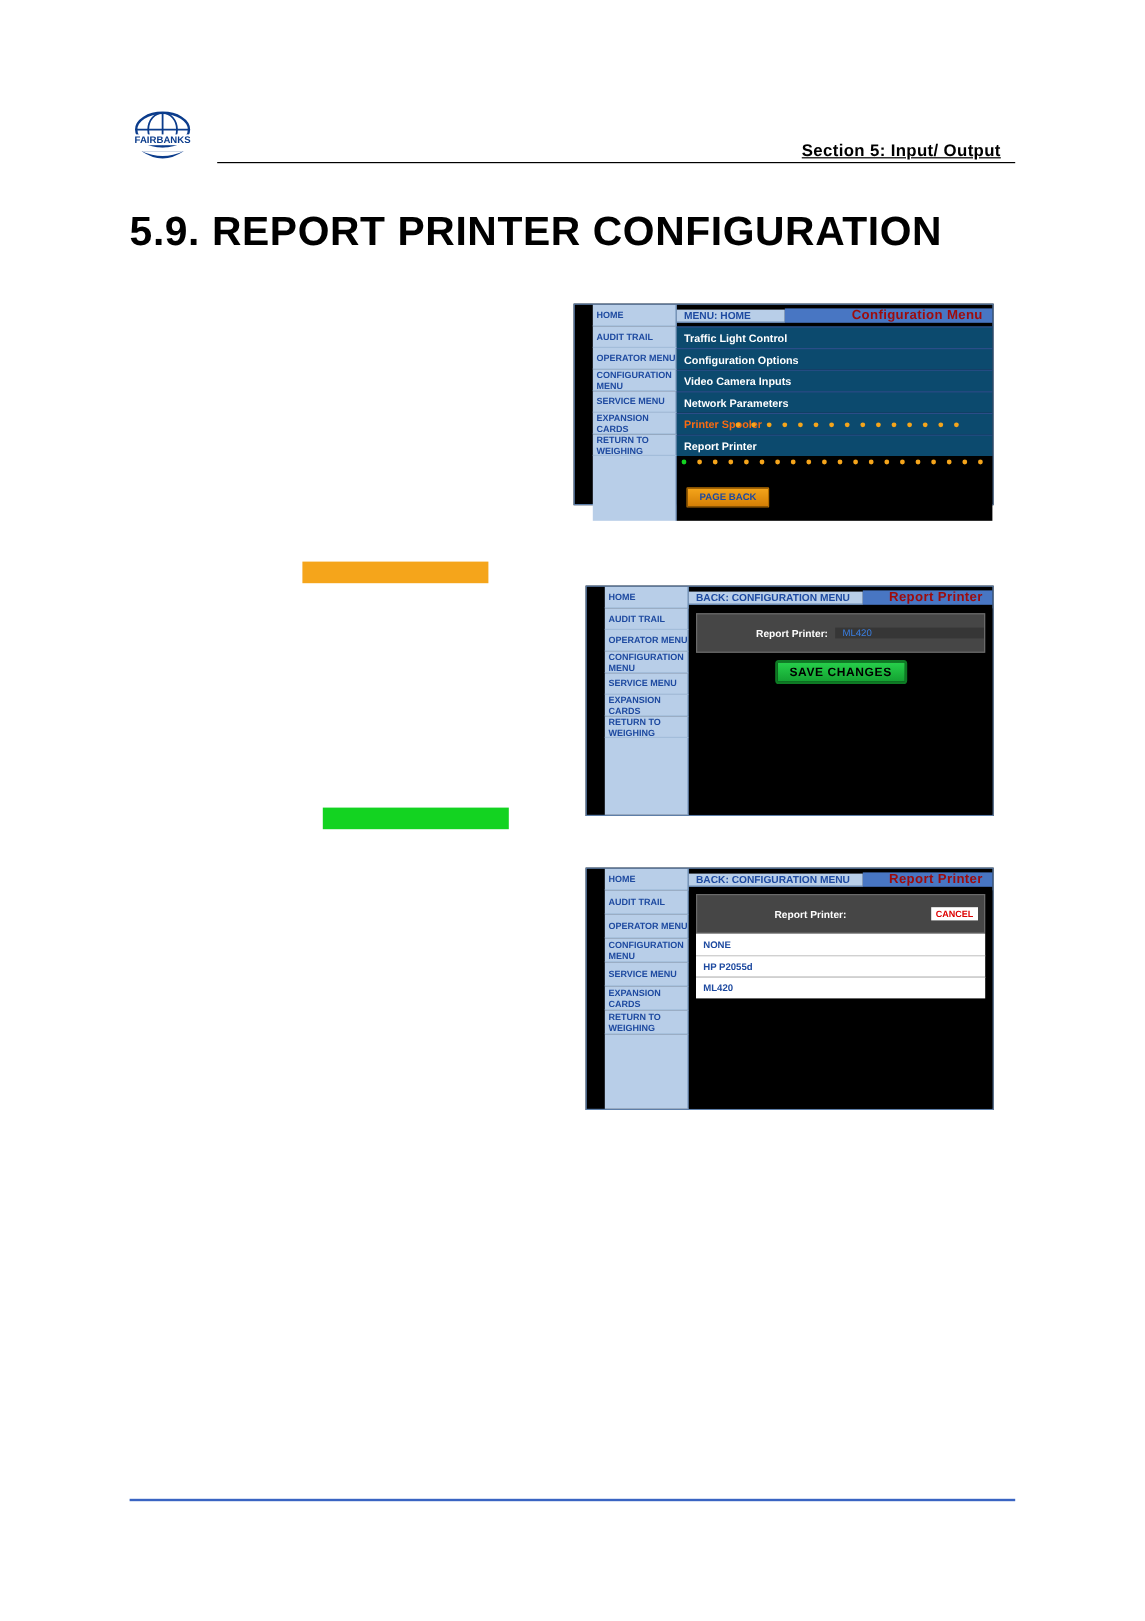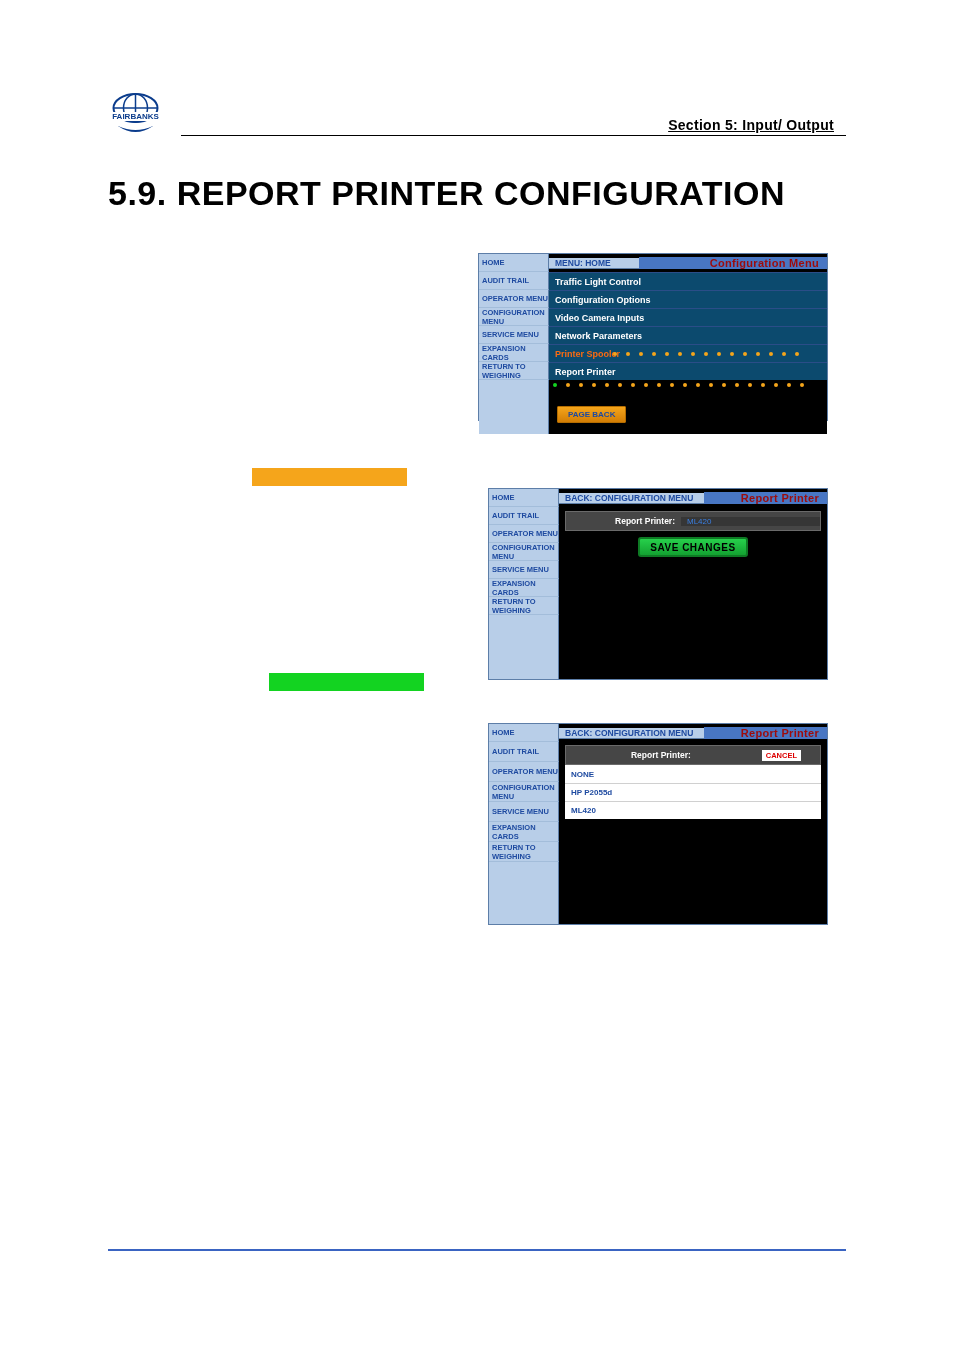--- a/index.html
+++ b/index.html
@@ -8,38 +8,38 @@
   .header-row { display: flex; align-items: flex-end; margin-bottom: 8px; }
   .logo { width: 55px; height: 50px; margin-right: 18px; margin-bottom: -4px; }
   .logo svg { width: 100%; height: 100%; }
   .header-line-wrap { flex: 1; position: relative; }
   .section-label { position: absolute; right: 12px; top: -18px; font-weight: bold; font-size: 14px; color: #000; text-decoration: underline; letter-spacing: 0.3px; }
   .hr { border: none; border-top: 1.5px solid #000; margin-top: 0; }
   h1.title { font-family: Impact, "Arial Narrow Bold", sans-serif; font-weight: 900; font-size: 34px; letter-spacing: 0.5px; margin-top: 38px; color: #000; }
   .content { margin-top: 30px; position: relative; }
 
   .panel { position: absolute; border: 1px solid #5d7ea8; background: #000; width: 350px; font-size: 9px; color: #1e4aa0; }
-  .panel-row { display: flex; height: 18px; }
+  .panel-row { display: flex; height: 18px; padding-left: 15px; }
   .side-col { width: 70px; background: #b8cee8; border-right: 1px solid #5d7ea8; font-weight: bold; font-size: 7.5px; display: flex; align-items: center; padding-left: 3px; color: #1e4aa0; border-bottom: 1px solid #a3bdda; }
   .side-fill { width: 70px; background: #b8cee8; border-right: 1px solid #5d7ea8; }
   .main-col { flex: 1; display: flex; align-items: center; font-size: 8.5px; }
   .crumb-cell { background: #b8cee8; padding-left: 6px; font-weight: bold; color: #1e4aa0; border-bottom: 1px solid #5d7ea8; }
   .title-cell { background: #4876c3; color: #9e0b0b; font-weight: bold; font-size: 11px; justify-content: flex-end; padding-right: 8px; letter-spacing: 0.3px; }
   .menu-cell { background: #0c4a6e; color: #fff; padding-left: 6px; border-top: 1px solid #2b4d88; font-weight: 600; flex:1; display:flex; align-items:center;}
   .menu-cell.highlight { color: #fa6b11; }
   .black-area { background: #000; }
   .page-back { display:inline-flex; align-items:center; height: 17px; background: linear-gradient(#f5a51b,#d37e05); color: #1e4aa0; font-weight: bold; font-size: 8px; padding: 0 10px; border: 1px solid #b56d00; border-radius: 1px; margin: 26px 0 6px 8px;}
   .dot-strip { position:absolute; height:3px; display:flex; gap:9px; padding-left:4px;}
   .dot-strip span{ width:4px; height:4px; border-radius:50%; background:#f5a51b; }
 
   
-  .rp-header { background:#464646; color:#fff; display:flex; align-items:center; height:20px; margin:4px 6px 0 6px; border:1px solid #6a6a6a;}
+  .rp-header { background:#464646; color:#fff; display:flex; align-items:center; height:33px; margin:4px 6px 0 6px; border:1px solid #6a6a6a;}
   .rp-header .lbl{ flex:0 0 115px; text-align:right; padding-right:6px; font-weight:bold; font-size:8.5px;}
   .rp-header .val{ flex:1; color:#3a7fe2; padding-left:6px; font-size:8px; background:#363636;}
-  .cancel-badge{ background:#fff; color:#d00; font-weight:bold; font-size:7.5px; padding:1px 4px; margin-right:19px;}
+  .cancel-badge{ background:#fff; color:#d00; font-weight:bold; font-size:7.5px; padding:1px 4px; margin-right:5px;}
   .save-btn{ display:inline-flex; align-items:center; justify-content:center; height:20px; width:110px; background: linear-gradient(#27d04b,#13a131); border:2px solid #0e7a24; border-radius:3px; color:#000; font-weight:900; font-size:10px; letter-spacing:0.5px; margin: 6px auto 0 auto;}
   .opt-row{ background:#fff; color:#1e4aa0; height:18px; margin:0 6px; border-top:1px solid #d0d0d0; display:flex; align-items:center; padding-left:6px; font-size:8px; font-weight:bold;}
   .opt-row.first{ border-top:none; margin-top:0;}
 
   .left-btn { position:absolute; height:18px; width:155px; }
   .left-btn.orange{ background:#f5a51b; }
   .left-btn.green{ background:#13d321; }
 
   .footer-line{ position:absolute; left:108px; right:108px; bottom:100px; border-top:2px solid #3a64c2;}
 </style>

